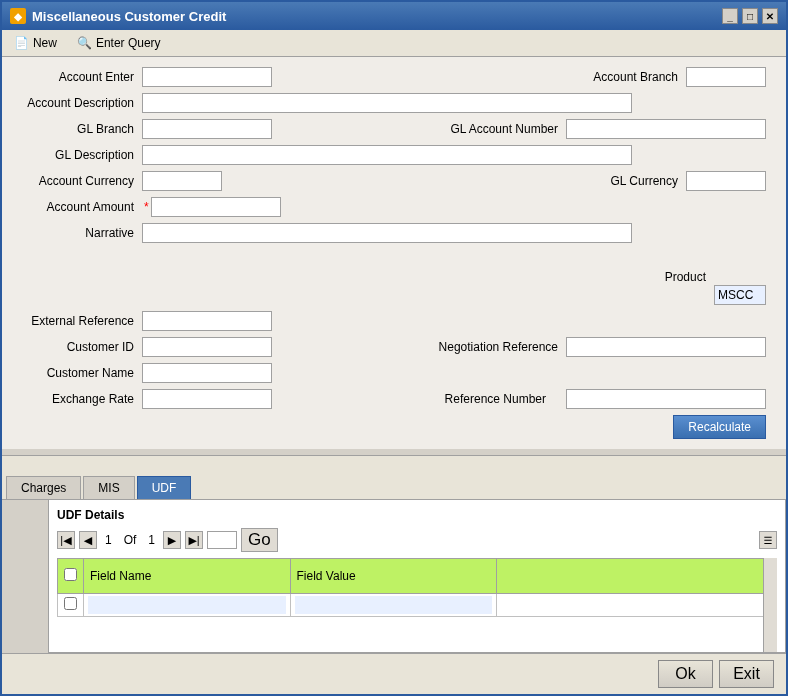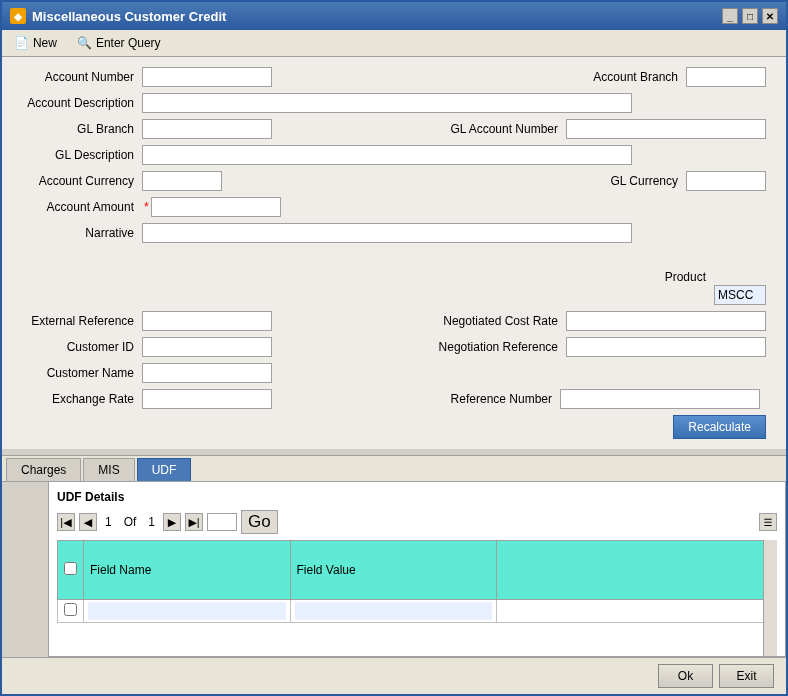--- a/index.html
+++ b/index.html
@@ -79,21 +79,21 @@
       font-size: 12px;
       cursor: pointer;
       margin-left: 8px;
     }
 
     .tabs-bar {
       background: #e8e4d8;
       border-top: 1px solid #a0a0a0;
       border-bottom: 1px solid #a0a0a0;
       display: flex;
-      padding: 2px 4px 0 4px;
+      padding: 20px 4px 0 4px;
       margin-top: 6px;
     }
     .tab {
       padding: 4px 14px;
       font-size: 12px;
       cursor: pointer;
       border: 1px solid #a0a0a0;
       background: #d4d0c8;
       margin-right: 2px;
       border-bottom: none;
@@ -153,23 +153,23 @@
       display: flex; align-items: center; justify-content: center;
       cursor: pointer; font-size: 10px;
     }
 
     .data-table {
       width: 100%;
       border-collapse: collapse;
       font-size: 12px;
     }
     .data-table th {
-      background: #5eead4;
-      border: 1px solid #a0a0a0;
-      padding: 21px 6px;
+      background: #bef264;
+      border: 1px solid #a0a0a0;
+      padding: 9px 6px;
       text-align: left;
       font-weight: normal;
     }
     .data-table td {
       border: 1px solid #c0c0c0;
       padding: 2px 4px;
     }
     .data-table .checkbox-cell { width: 24px; text-align: center; }
 
     .data-row-input {
@@ -185,21 +185,21 @@
       border-top: 1px solid #a0a0a0;
       padding: 6px 12px;
       display: flex;
       justify-content: flex-end;
       gap: 6px;
     }
     .footer-btn {
       background: linear-gradient(to bottom, #e8e4d8, #d0ccc4);
       border: 1px solid #888;
       padding: 4px 1px;
-      font-size: 12px;
+      font-size: 16px;
       cursor: pointer;
       min-width: 55px;
     }
 
     .scrollbar-placeholder {
       width: 14px;
       background: #e0dcd4;
       border-left: 1px solid #a0a0a0;
       position: absolute;
       right: 0;
@@ -261,21 +261,21 @@
     <button class="toolbar-btn">
       <span>🔍</span>
       <span>Enter Query</span>
     </button>
   </div>
 
   <div class="form-section">
 
     <div class="form-row">
       <div class="form-group">
-        <span class="form-label">Account Number</span>
+        <span class="form-label">Account Enter</span>
         <input type="text" class="form-input form-input-md" style="">
       </div>
       <div class="form-group" style="justify-content: flex-end; flex: 1;">
         <span class="form-label" style="min-width:130px;">Account Branch</span>
         <input type="text" class="form-input form-input-sm" style="">
       </div>
     </div>
 
     <div class="form-row">
       <div class="form-group">
@@ -333,24 +333,20 @@
         <span class="form-label" style="min-width:370px; ">Product</span>
         <input type="text" class="product-input" value="MSCC" style="">
       </div>
     </div>
 
     <div class="form-row">
       <div class="form-group">
         <span class="form-label">External Reference</span>
         <input type="text" class="form-input form-input-md" style="">
       </div>
-      <div class="form-group" style="justify-content: flex-end; flex: 1;">
-        <span class="form-label" style="min-width:160px;">Negotiated Cost Rate</span>
-        <input type="text" class="form-input form-input-lg" style="">
-      </div>
     </div>
 
     <div class="form-row">
       <div class="form-group">
         <span class="form-label">Customer ID</span>
         <input type="text" class="form-input form-input-md" style="">
       </div>
       <div class="form-group" style="justify-content: flex-end; flex: 1;">
         <span class="form-label" style="min-width:160px;">Negotiation Reference</span>
         <input type="text" class="form-input form-input-lg" style="">
@@ -362,21 +358,21 @@
         <span class="form-label">Customer Name</span>
         <input type="text" class="form-input form-input-md" style="">
       </div>
     </div>
 
     <div class="form-row">
       <div class="form-group">
         <span class="form-label">Exchange Rate</span>
         <input type="text" class="form-input form-input-md" style="">
       </div>
-      <div class="form-group" style="justify-content: center; flex: 1;">
+      <div class="form-group" style="justify-content: space-between; flex: 1;">
         <span class="form-label" style="min-width:160px;">Reference Number</span>
         <input type="text" class="form-input form-input-lg" style="">
       </div>
     </div>
 
     <div class="form-row" style="justify-content: flex-end;">
       <button class="recalculate-btn">
         <span>Recalculate</span>
       </button>
     </div>

